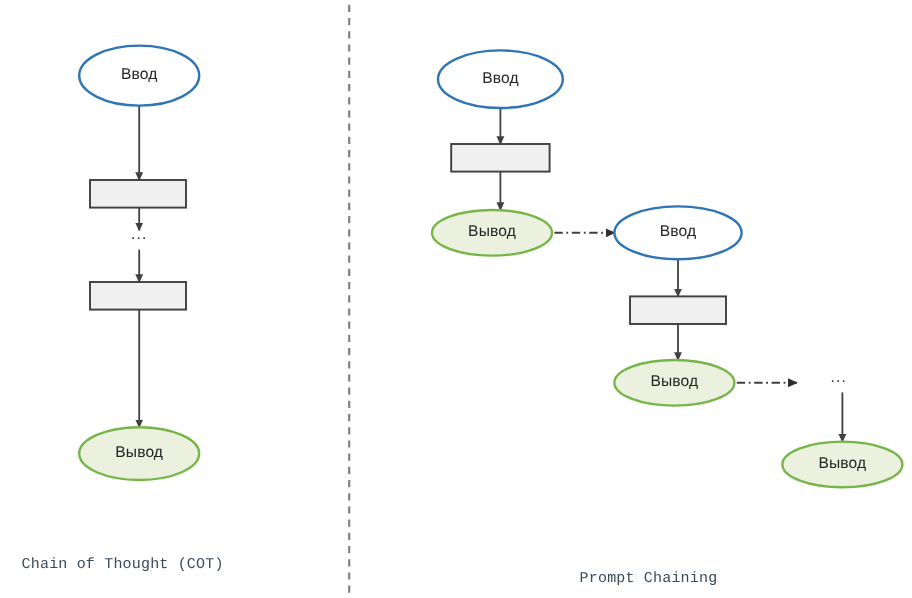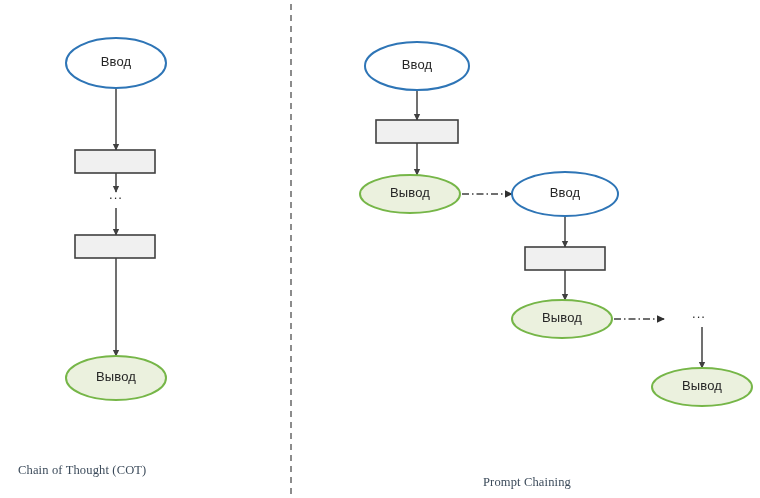--- a/index.html
+++ b/index.html
@@ -31,21 +31,21 @@
     font-family: "Liberation Sans", sans-serif;
     font-size: 13px;
     color: #262626;
     text-align: center;
     white-space: nowrap;
     pointer-events: none;
     letter-spacing: 0.1px;
   }
   .caption {
     position: absolute;
-    font-family: Liberation Serif, serif;
+    font-family: Liberation Mono, monospace;
     font-size: 12.5px;
     color: #3b4a5a;
     white-space: nowrap;
     letter-spacing: 0.15px;
   }
   .dots {
     position: absolute;
     font-family: "Liberation Sans", sans-serif;
     font-size: 13px;
     color: #2a2a2a;

